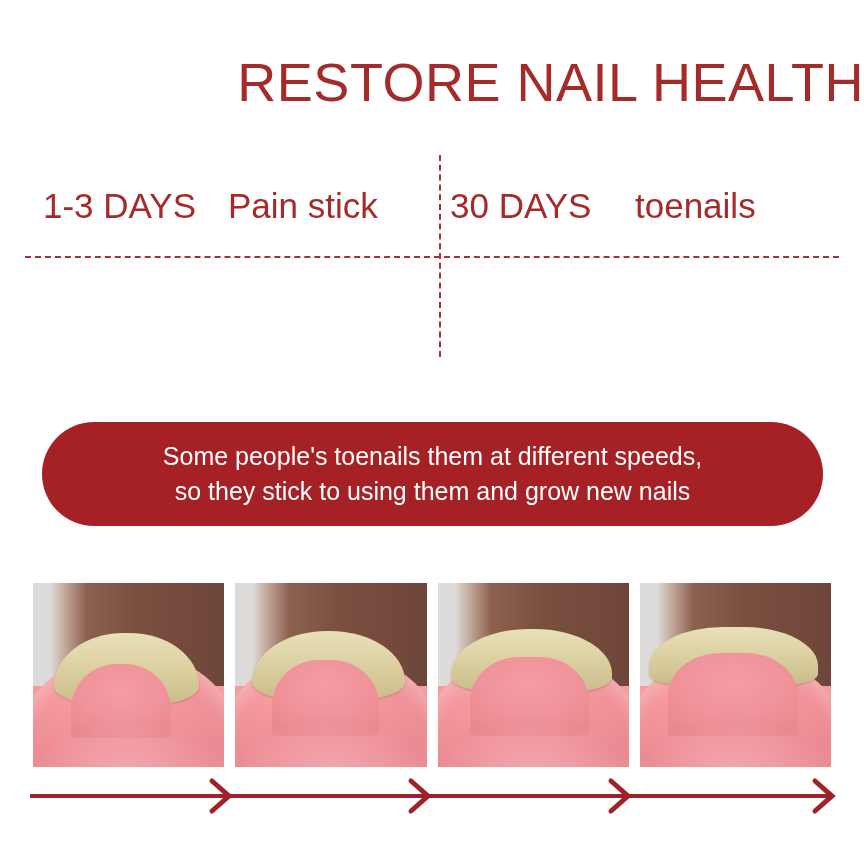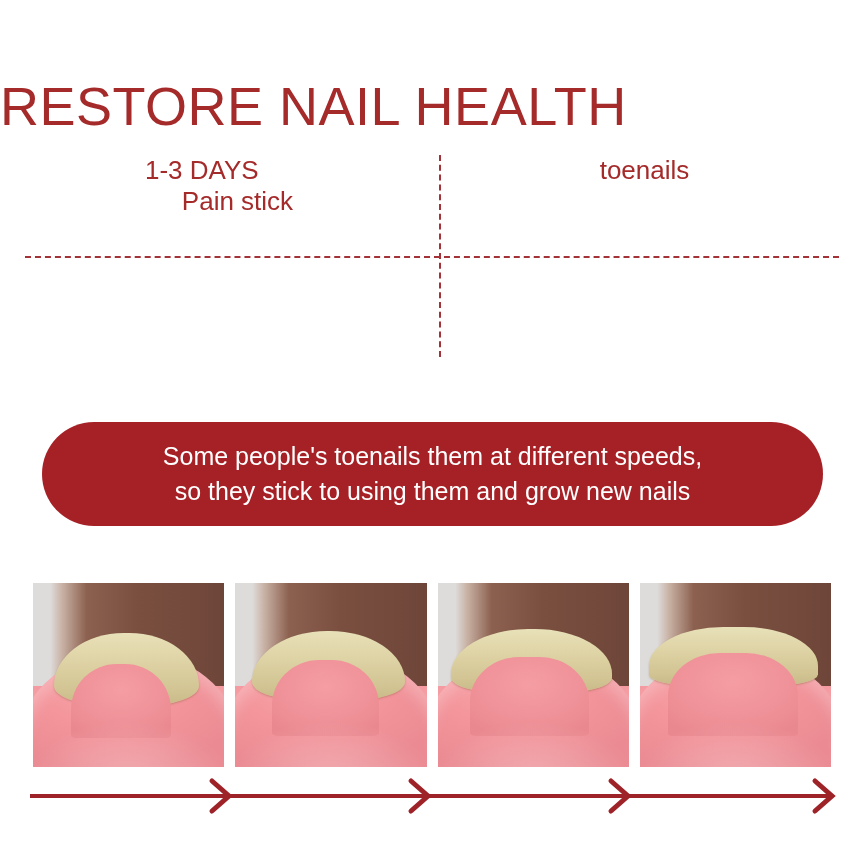--- a/index.html
+++ b/index.html
@@ -17,23 +17,23 @@
     width: 864px;
     height: 858px;
     background: #ffffff;
     overflow: hidden;
   }
 
   
   .title {
     position: absolute;
     left: 0;
-    top: 78px;
+    top: 54px;
     width: 864px;
-    text-align: left;
+    text-align: right;
     color: #a52a2a;
     font-size: 54px;
     font-weight: 400;
     letter-spacing: 0.5px;
     line-height: 1.05;
     white-space: nowrap;
   }
 
   
   .schedule {
@@ -49,24 +49,23 @@
     inset: 0;
     display: grid;
     grid-template-columns: 1fr 1fr;
     grid-template-rows: 1fr 1fr;
   }
 
   .cell {
     display: flex;
     align-items: center;
     color: #a52a2a;
-    font-size: 26px;
+    font-size: 35px;
     font-weight: 400;
     white-space: nowrap;
-    flex-direction: column;
   }
   .cell.left-col  { padding-left: 18px; }
   .cell.right-col { padding-left: 47px; }
 
   .cell .days {
     display: inline-block;
     min-width: 185px;
   }
   .cell.right-col .days { min-width: 200px; }
 
@@ -213,20 +212,21 @@
 
     <div class="sched-grid">
 
       <div class="cell left-col">
         <span class="days">1-3 DAYS</span>
         <span class="result">Pain stick</span>
       </div>
 
 
       <div class="cell left-col">
+        <span class="days">30 DAYS</span>
         <span class="result">toenails</span>
       </div>
 
       <div class="cell right-col">
       </div>
 
     </div>
 
     <div class="h-rule"></div>
     <div class="v-rule"></div>

